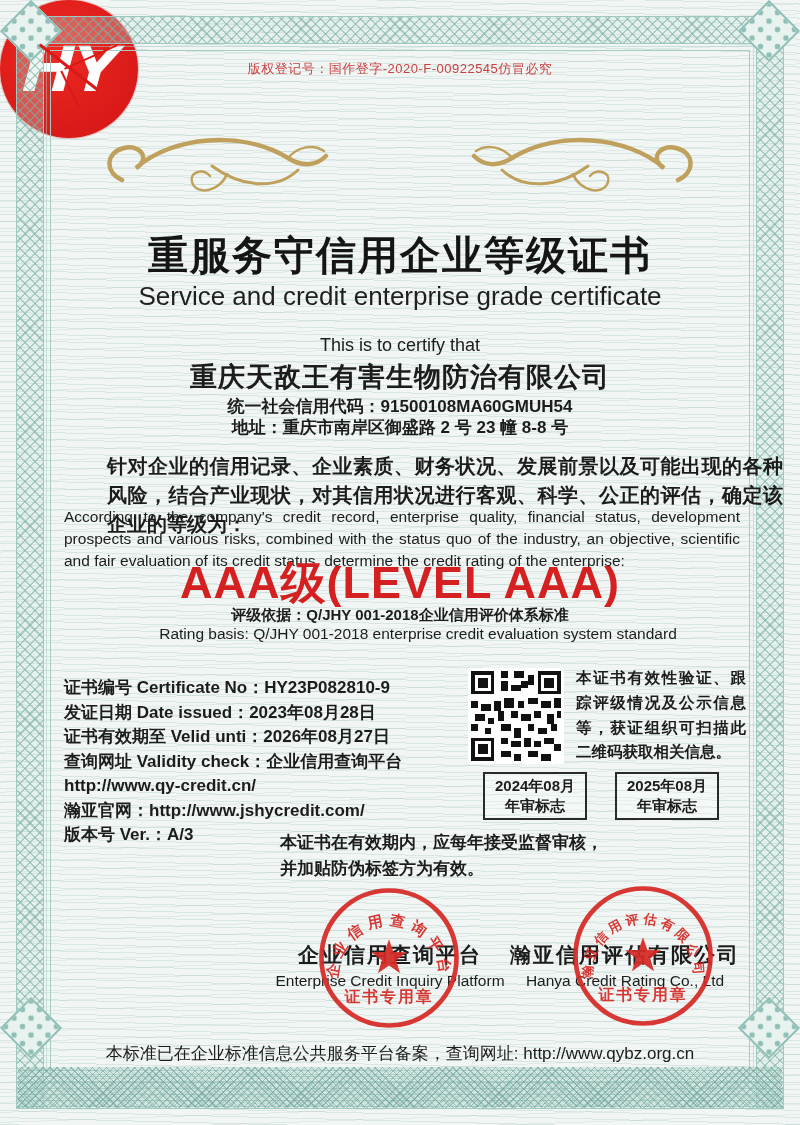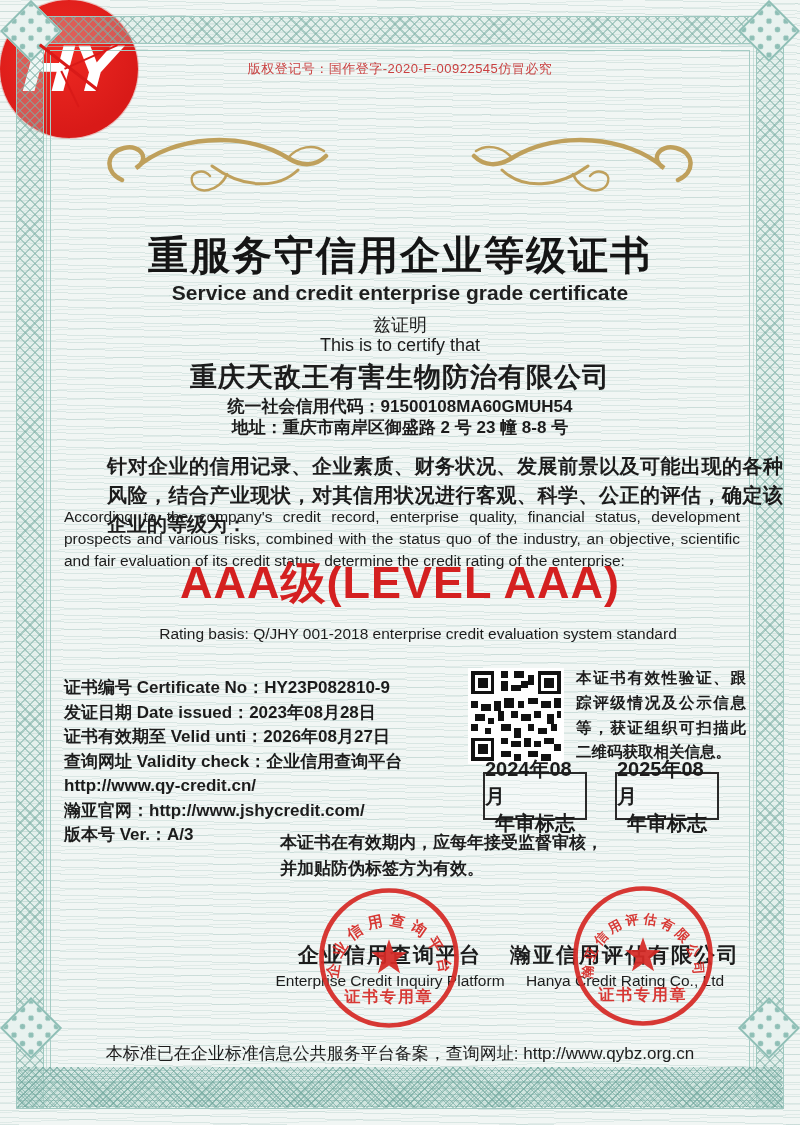--- a/index.html
+++ b/index.html
@@ -49,40 +49,40 @@
   .logo-text{color:#ffffff;font-size:62px;font-weight:bold;font-style:italic;
     font-family:"DejaVu Sans",sans-serif;letter-spacing:-2px;transform:skewX(-4deg);}
   .crack{position:absolute;background:#d91a18;z-index:3;}
   .crack1{width:74px;height:3px;left:32px;top:66px;transform:rotate(38deg);}
   .crack2{width:58px;height:2px;left:62px;top:56px;transform:rotate(-24deg);}
   .crack3{width:40px;height:2px;left:50px;top:88px;transform:rotate(64deg);}
   .flourish{top:108px;width:238px;height:96px;z-index:2;}
   .flourish-left{left:92px;}
   .flourish-right{right:92px;transform:scaleX(-1);}
   .title{top:228px;font-size:40px;font-weight:700;letter-spacing:2px;color:#151515;}
-  .subtitle{top:281px;font-size:21px;color:#1f1f1f;font-weight:bold;}
+  .subtitle{top:281px;font-size:26px;color:#1f1f1f;}
   .certify-cn{top:313px;font-size:18px;}
   .certify-en{top:335px;font-size:18px;}
   .company{top:359px;font-size:27px;font-weight:700;letter-spacing:1px;}
   .credit-code{top:395px;font-size:17px;font-weight:600;}
   .address{top:416px;font-size:17px;font-weight:600;}
   
   .para-cn{top:452px;left:64px;width:676px;font-size:20px;line-height:1.45;font-weight:600;text-align:justify;margin-left:43px;}
   .para-en{top:506px;left:64px;width:676px;font-size:15.5px;line-height:1.42;text-align:justify;}
   .rating{top:553px;font-size:45px;font-weight:bold;color:#d42020;letter-spacing:1px;}
   .basis-cn{top:606px;font-size:15px;font-weight:600;}
   .basis-en{top:625px;font-size:15.5px;padding-left:36px;}
   
   .details{top:676px;left:64px;width:400px;font-size:17px;line-height:24.5px;font-weight:600;}
   
   .qr{top:668px;left:468px;width:96px;height:96px;background:#ffffff;z-index:2;}
   .qr-note{top:666px;left:576px;width:170px;font-size:15.5px;line-height:1.6;font-weight:600;text-align:justify;}
   .annual-box{top:772px;height:44px;width:100px;border:2px solid #2a2a2a;z-index:2;
     display:flex;flex-direction:column;align-items:center;justify-content:center;
-    font-size:20px;font-weight:600;line-height:1.35;background:rgba(255,255,255,.25);}
+    font-size:15px;font-weight:600;line-height:1.35;background:rgba(255,255,255,.25);}
   .annual-1{left:483px;} .annual-2{left:615px;}
   .supervision{top:830px;left:280px;width:458px;font-size:17px;line-height:1.55;font-weight:600;}
   
   .org{z-index:2;text-align:center;}
   .org-left{top:941px;left:268px;width:244px;}
   .org-right{top:941px;left:500px;width:250px;}
   .org-cn{font-size:21px;font-weight:700;letter-spacing:2px;}
   .org-en{font-size:15.5px;margin-top:3px;}
   .stamp{position:absolute;z-index:3;opacity:.93;}
   .stamp-left{left:314px;top:883px;}
@@ -129,29 +129,29 @@
   <div class="logo">
     <span class="logo-text">HY</span>
     <span class="crack crack1"></span>
     <span class="crack crack2"></span>
     <span class="crack crack3"></span>
   </div>
 
   <div class="abs ctr title">重服务守信用企业等级证书</div>
   <div class="abs ctr subtitle">Service and credit enterprise grade certificate</div>
 
-  <div class="abs ctr certify-cn">兹证明</div>
   <div class="abs ctr certify-en">This is to certify that</div>
   <div class="abs ctr company">重庆天敌王有害生物防治有限公司</div>
   <div class="abs ctr credit-code">统一社会信用代码：91500108MA60GMUH54</div>
   <div class="abs ctr address">地址：重庆市南岸区御盛路 2 号 23 幢 8-8 号</div>
 
   <div class="abs para-cn">针对企业的信用记录、企业素质、财务状况、发展前景以及可能出现的各种风险，结合产业现状，对其信用状况进行客观、科学、公正的评估，确定该企业的等级为：</div>
   <div class="abs para-en">According to the company's credit record, enterprise quality, financial status, development prospects and various risks, combined with the status quo of the industry, an objective, scientific and fair evaluation of its credit status, determine the credit rating of the enterprise:</div>
   <div class="abs ctr rating">AAA级(LEVEL AAA)</div>
+  <div class="abs ctr basis-cn">评级依据：Q/JHY 001-2018企业信用评价体系标准</div>
   <div class="abs ctr basis-en">Rating basis: Q/JHY 001-2018 enterprise credit evaluation system standard</div>
 
   <div class="abs details">
     <div>证书编号 Certificate No：HY23P082810-9</div>
     <div>发证日期 Date issued：2023年08月28日</div>
     <div>证书有效期至 Velid unti：2026年08月27日</div>
     <div>查询网址 Validity check：企业信用查询平台</div>
     <div>http://www.qy-credit.cn/</div>
     <div>瀚亚官网：http://www.jshycredit.com/</div>
     <div>版本号 Ver.：A/3</div>

